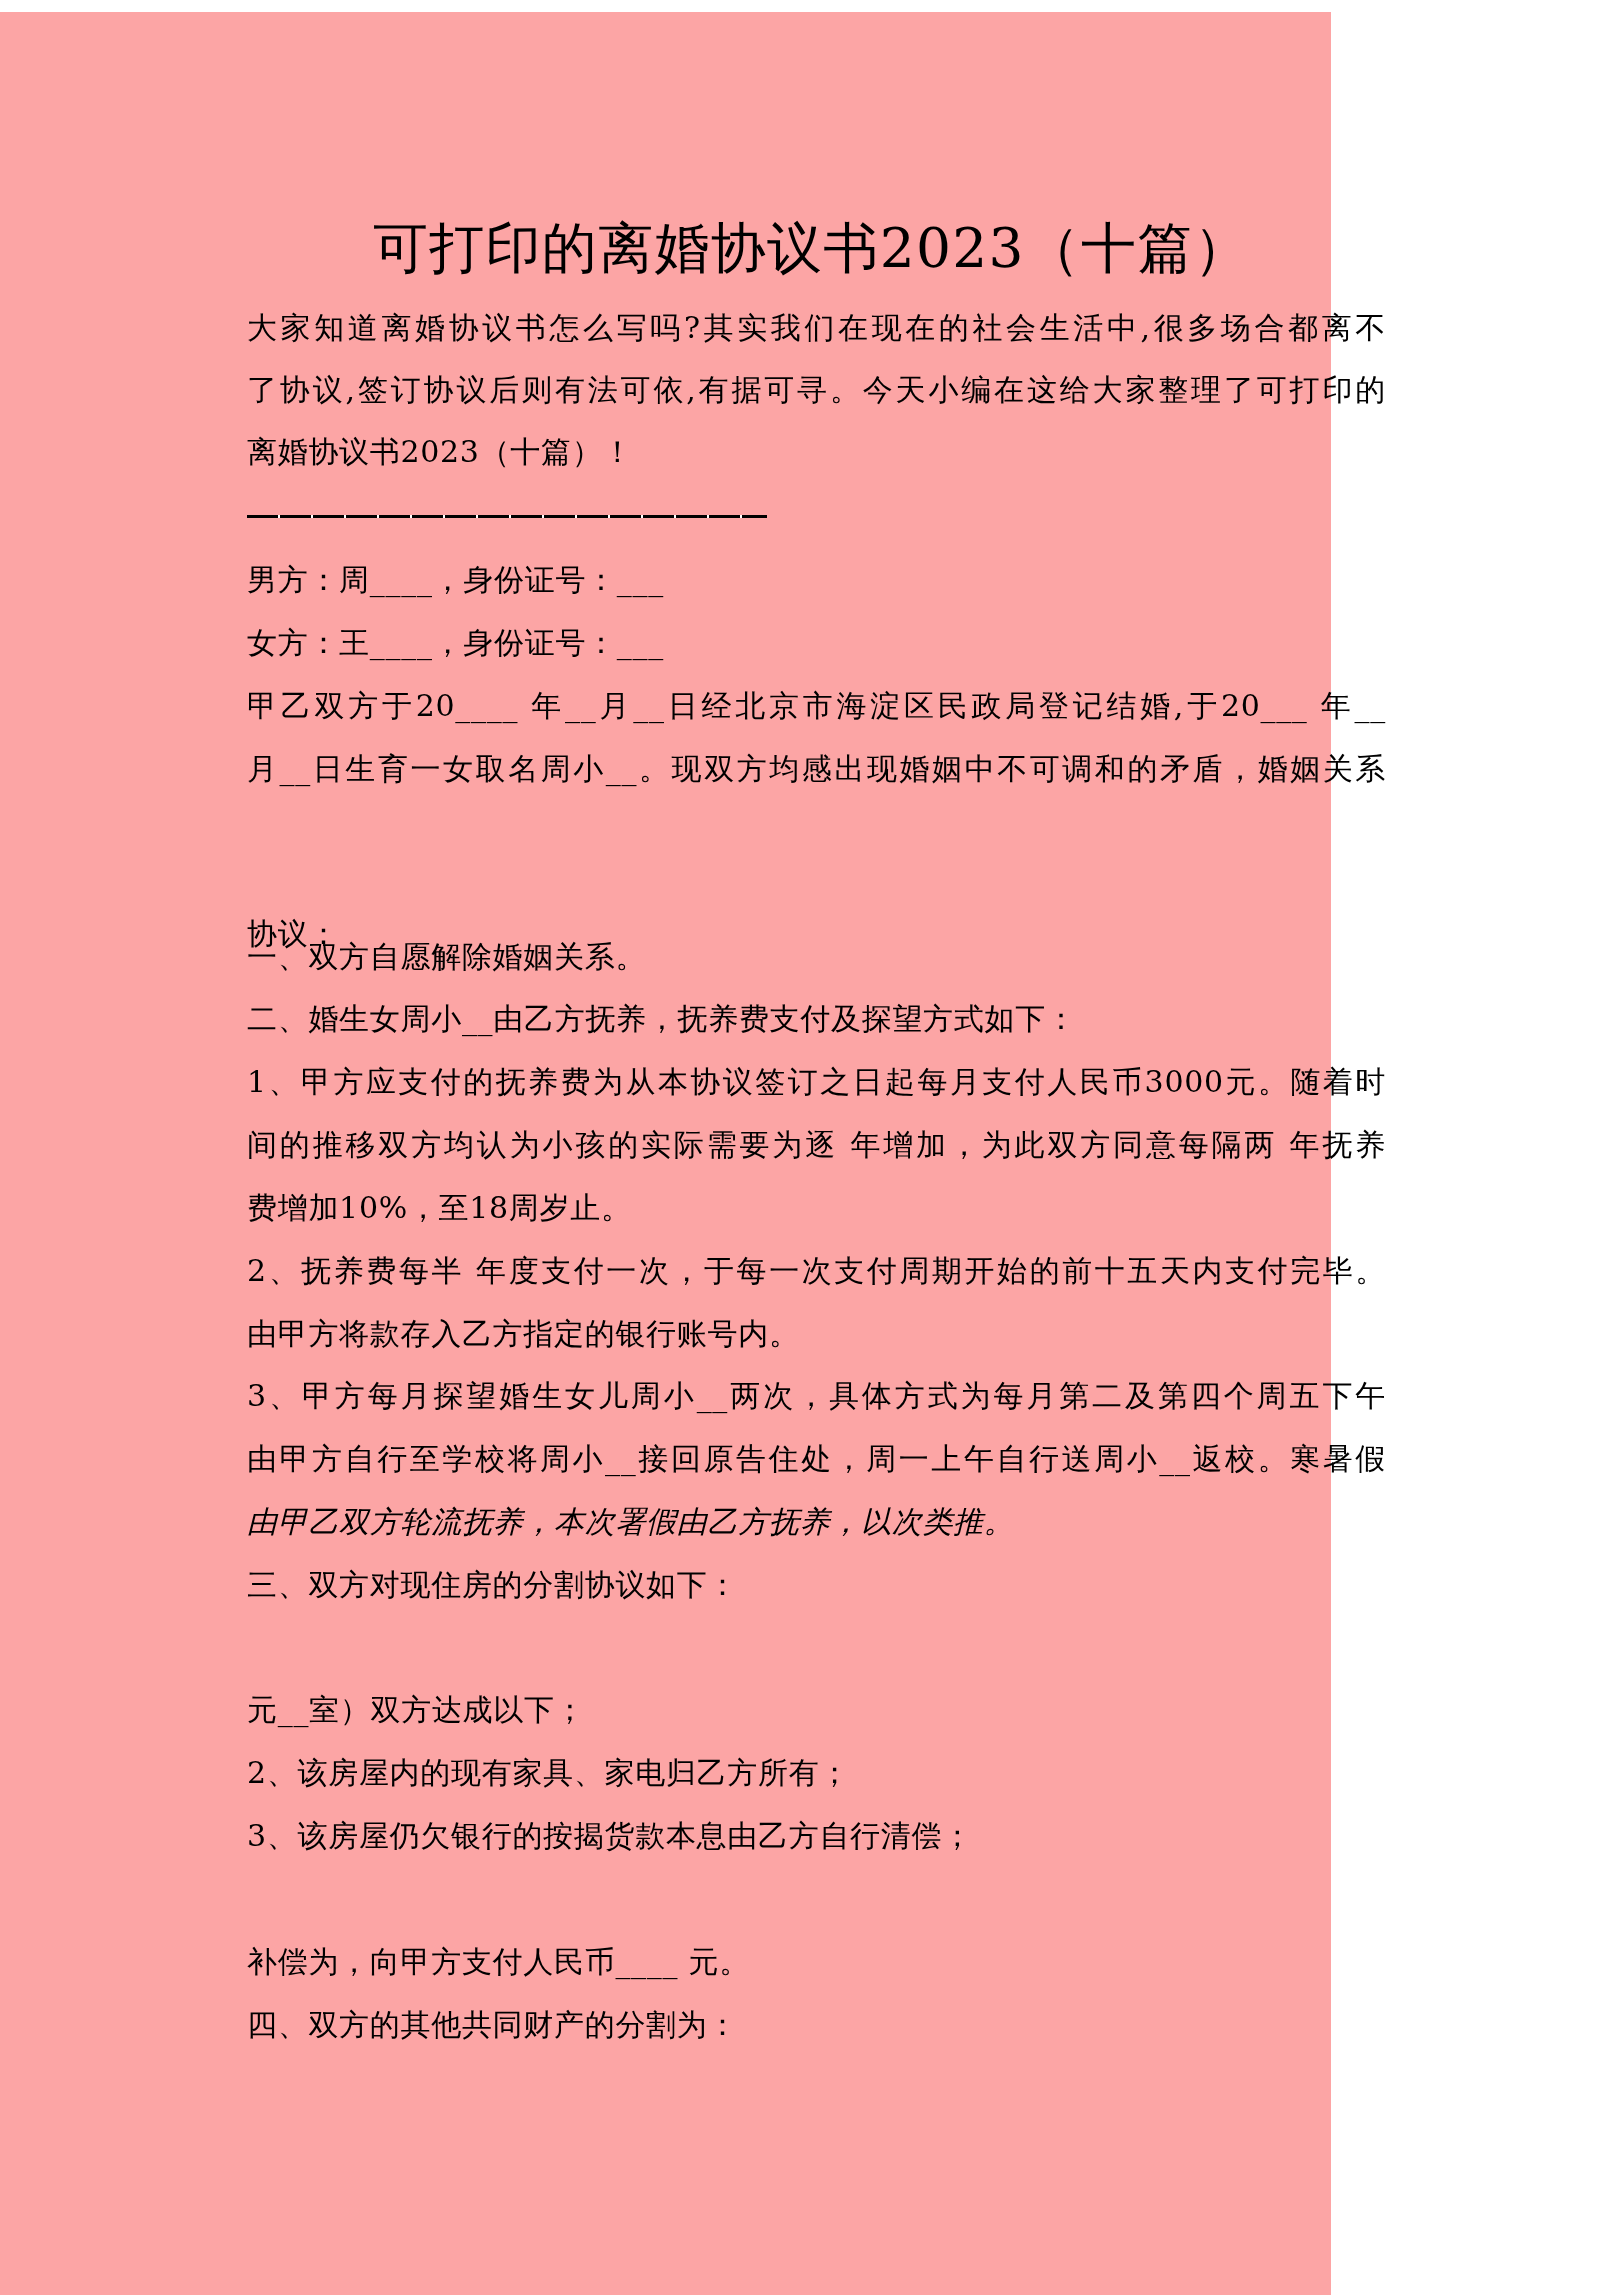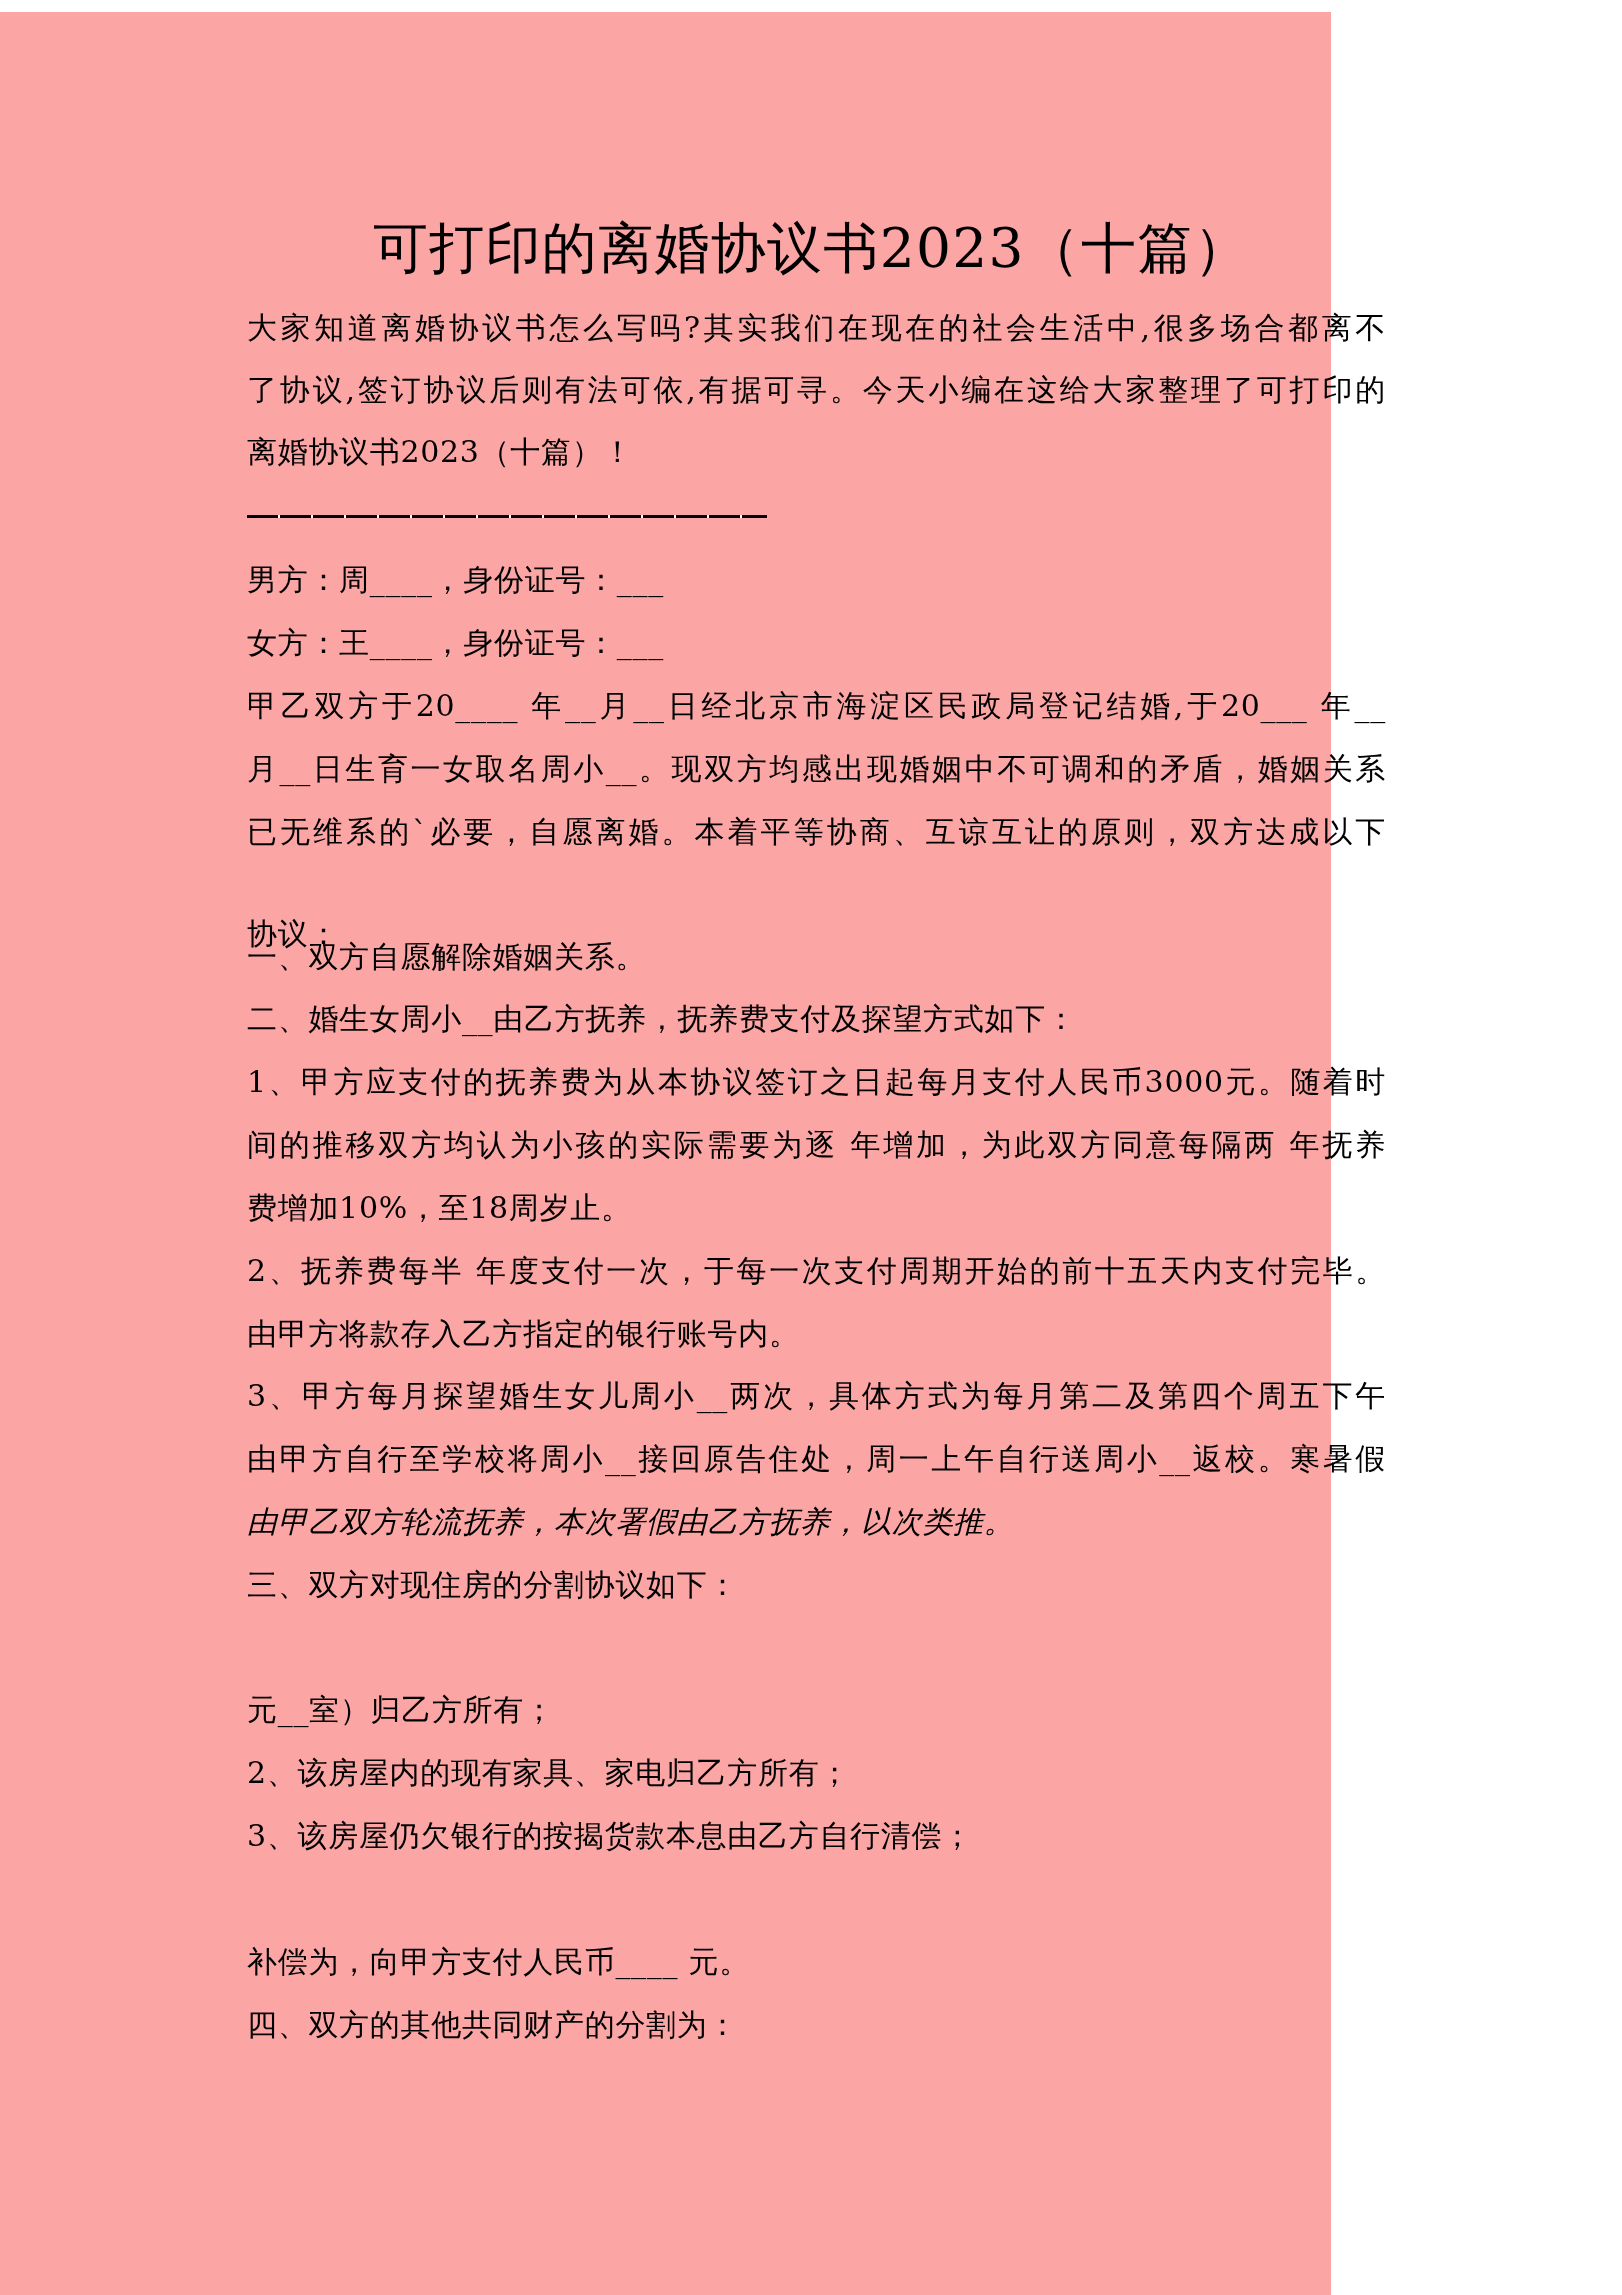--- a/index.html
+++ b/index.html
@@ -66,37 +66,36 @@
   <div class="line justify" style="top:296px;">大家知道离婚协议书怎么写吗?其实我们在现在的社会生活中,很多场合都离不</div>
   <div class="line" style="top:420px;">离婚协议书2023（十篇）！</div>
 
   <div class="separator" style="top:503px;"></div>
 
   <div class="line" style="top:548px;">男方：周____，身份证号：___</div>
   <div class="line" style="top:611px;">女方：王____，身份证号：___</div>
 
   <div class="line justify" style="top:674px;">甲乙双方于20____ 年__月__日经北京市海淀区民政局登记结婚,于20___ 年__</div>
   <div class="line justify" style="top:737px;">月__日生育一女取名周小__。现双方均感出现婚姻中不可调和的矛盾，婚姻关系</div>
-  <div class="line justify" style="top:800px;">已无维系的`必要，自愿离婚。本着平等协商、互谅互让的原则，双方达成以下</div>
   <div class="line" style="top:862px;margin-top:40px;">协议：</div>
 
   <div class="line" style="top:925px;">一、双方自愿解除婚姻关系。</div>
 
   <div class="line" style="top:987px;">二、婚生女周小__由乙方抚养，抚养费支付及探望方式如下：</div>
   <div class="line justify" style="top:1050px;">1、甲方应支付的抚养费为从本协议签订之日起每月支付人民币3000元。随着时</div>
   <div class="line justify" style="top:1113px;">间的推移双方均认为小孩的实际需要为逐 年增加，为此双方同意每隔两 年抚养</div>
   <div class="line" style="top:1176px;">费增加10%，至18周岁止。</div>
   <div class="line justify" style="top:1239px;">2、抚养费每半 年度支付一次，于每一次支付周期开始的前十五天内支付完毕。</div>
   <div class="line" style="top:1302px;">由甲方将款存入乙方指定的银行账号内。</div>
   <div class="line justify" style="top:1364px;">3、甲方每月探望婚生女儿周小__两次，具体方式为每月第二及第四个周五下午</div>
   <div class="line justify" style="top:1427px;">由甲方自行至学校将周小__接回原告住处，周一上午自行送周小__返校。寒暑假</div>
   <div class="line" style="top:1490px;font-style:italic;">由甲乙双方轮流抚养，本次署假由乙方抚养，以次类推。</div>
 
   <div class="line" style="top:1553px;">三、双方对现住房的分割协议如下：</div>
-  <div class="line" style="top:1678px;">元__室）归乙方所有；</div>
+  <div class="line" style="top:1678px;">元__室）双方达成以下；</div>
   <div class="line" style="top:1741px;">2、该房屋内的现有家具、家电归乙方所有；</div>
   <div class="line" style="top:1804px;">3、该房屋仍欠银行的按揭货款本息由乙方自行清偿；</div>
   <div class="line" style="top:1930px;">补偿为，向甲方支付人民币____ 元。</div>
 
   <div class="line" style="top:1993px;">四、双方的其他共同财产的分割为：</div>
 
 </div>
 
 
 </body></html>

